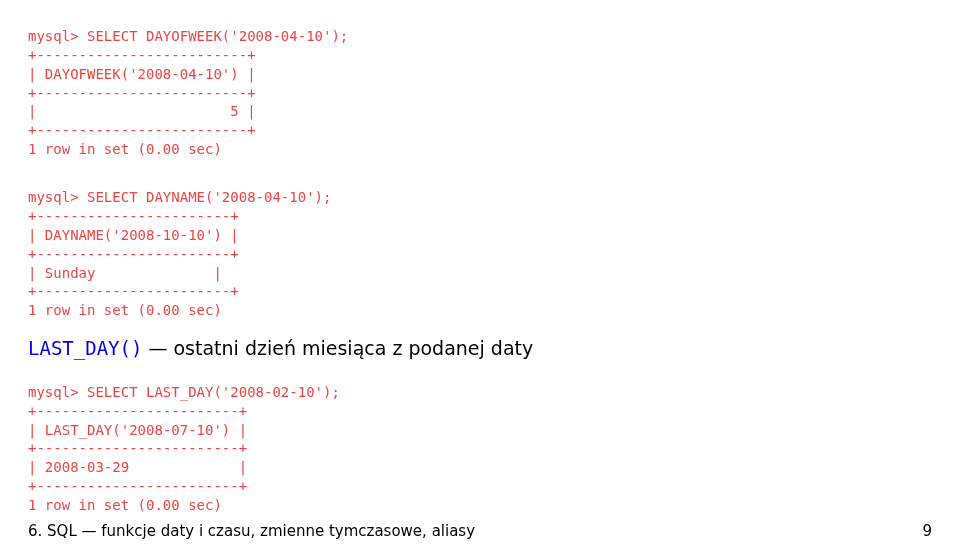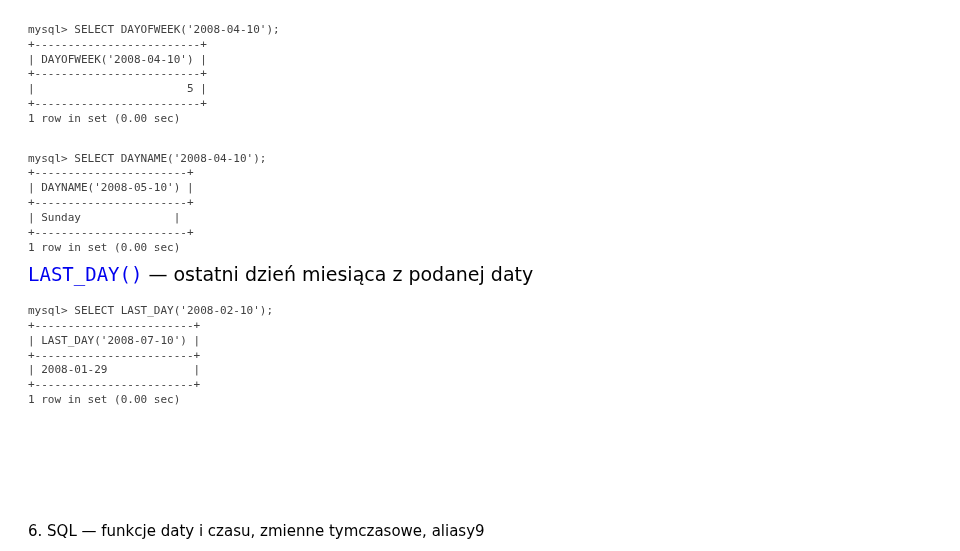--- a/index.html
+++ b/index.html
@@ -17,45 +17,45 @@
   .page {
     padding: 8px 28px 8px 28px;
     box-sizing: border-box;
     position: relative;
     width: 960px;
     height: 551px;
   }
   .mono {
     font-family: "DejaVu Sans Mono", "Courier New", monospace;
     white-space: pre;
-    font-size: 11px;
-    color: #404040;
+    font-size: 14px;
+    color: #ef4444;
   }
   .desc-line {
     font-family: "DejaVu Sans", Arial, sans-serif;
     font-size: 19px;
-    margin-top: 6px;
+    margin-top: 16px;
     margin-bottom: 2px;
   }
   .func {
     color: #0000ee;
     font-family: "DejaVu Sans Mono", "Courier New", monospace;
     font-size: 19px;
   }
   .desc-text {
     font-family: "DejaVu Sans", Arial, sans-serif;
     font-size: 19px;
   }
   .footer {
     position: absolute;
     bottom: 10px;
     left: 28px;
     right: 28px;
     display: flex;
-    justify-content: flex-start;
+    justify-content: space-between;
     font-family: "DejaVu Sans", Arial, sans-serif;
     font-size: 15px;
   }
   .block { margin: 0; }
   .gap { height: 10px; }
 </style>
 </head>
 <body>
 
 <div class="page">
@@ -68,37 +68,37 @@
 <span>|                       5 |</span>
 <span>+-------------------------+</span>
 <span>1 row in set (0.00 sec)</span>
 </div>
 
   <div class="gap"></div>
 
   <div class="mono block">
 <span>mysql&gt; SELECT DAYNAME('2008-04-10');</span>
 <span>+-----------------------+</span>
-<span>| DAYNAME('2008-05-10') |</span>
+<span>| DAYNAME('2008-10-10') |</span>
 <span>+-----------------------+</span>
 <span>| Sunday              |</span>
 <span>+-----------------------+</span>
 <span>1 row in set (0.00 sec)</span>
 </div>
 
   <div class="desc-line">
     <span class="func">LAST_DAY()</span><span class="desc-text"> — </span><span class="desc-text">ostatni dzień miesiąca z podanej daty</span>
   </div>
 
   <div class="mono block">
 <span>mysql&gt; SELECT LAST_DAY('2008-02-10');</span>
 <span>+------------------------+</span>
 <span>| LAST_DAY('2008-07-10') |</span>
 <span>+------------------------+</span>
-<span>| 2008-01-29             |</span>
+<span>| 2008-03-29             |</span>
 <span>+------------------------+</span>
 <span>1 row in set (0.00 sec)</span>
 </div>
 
   <div class="footer">
     <span>6. SQL — funkcje daty i czasu, zmienne tymczasowe, aliasy</span>
     <span>9</span>
   </div>
 
 </div>

